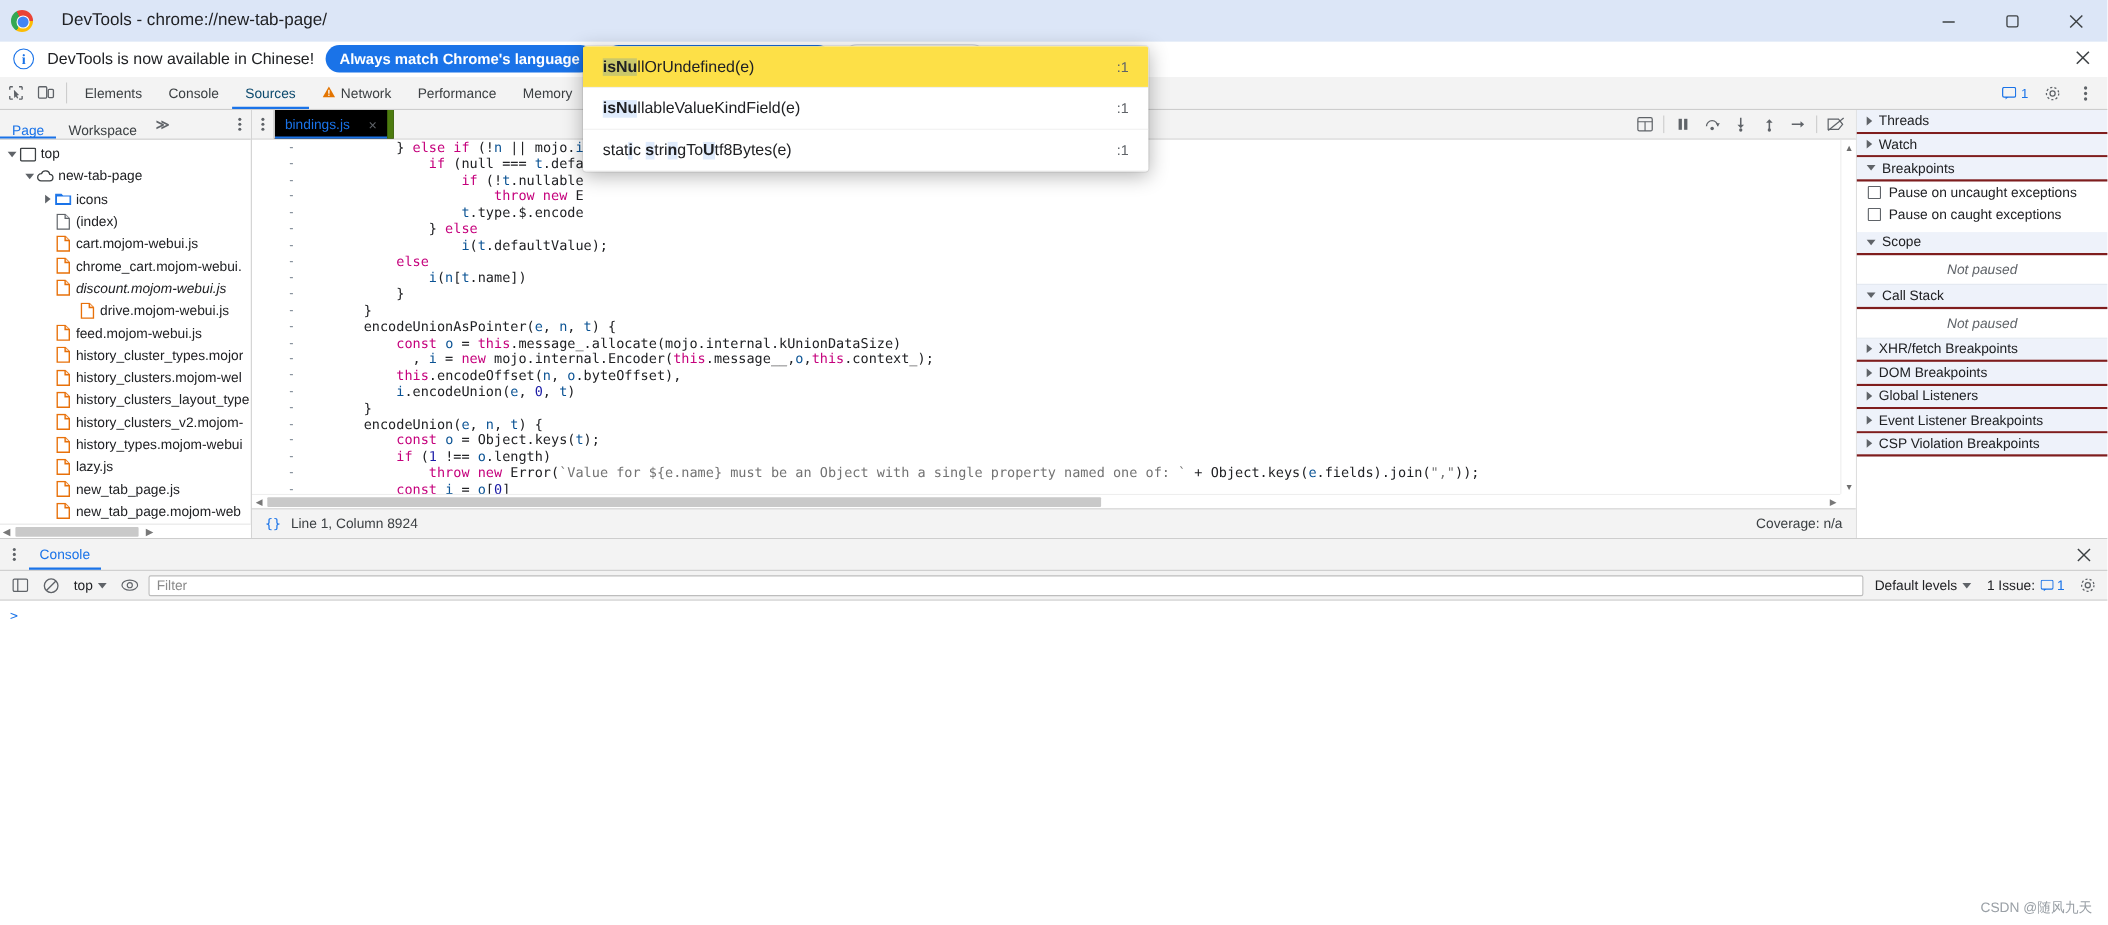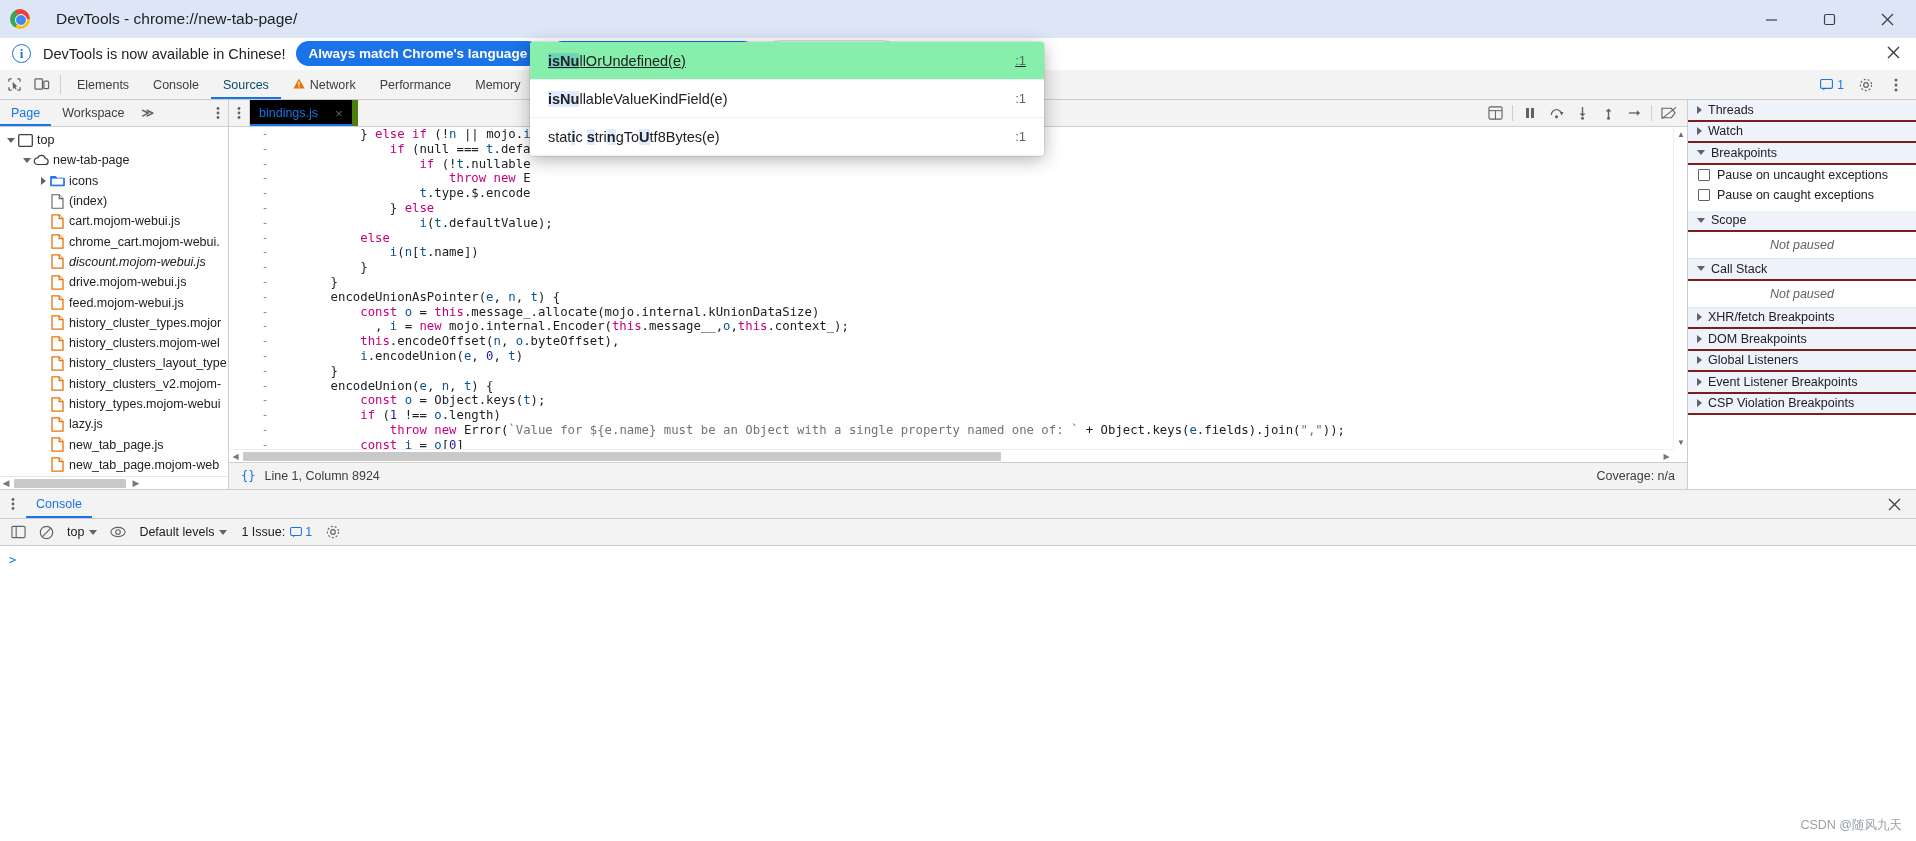--- a/index.html
+++ b/index.html
@@ -81,21 +81,21 @@
     margin-left: auto; display: flex; align-items: center; padding-right: 6px; gap: 2px;
   }
   .msg-badge { display: flex; align-items: center; gap: 4px; color: #1a73e8; font-size: 12px; padding: 0 6px; }
 
   
   .dt-body { display: flex; height: 389px; }
 
   
   .navigator { width: 229px; border-right: 1px solid #cdcdcd; display: flex; flex-direction: column; background: #fff; }
   .nav-tabbar { height: 27px; background: #f3f3f3; border-bottom: 1px solid #cdcdcd; display: flex; align-items: stretch; position: relative; }
-  .nav-tab { padding: 0 11px; display: flex; align-items: center; font-size: 12.5px; color: #3c4043; }
+  .nav-tab { padding: 0 11px; display: flex; align-items: flex-end; font-size: 12.5px; color: #3c4043; }
   .nav-tab.active { color: #1a73e8; box-shadow: inset 0 -2px 0 #1a73e8; }
   .nav-more { display: flex; align-items: center; padding: 0 6px; color: #5f6368; font-weight: bold; }
   .nav-kebab { margin-left: auto; display: flex; align-items: center; padding: 0 8px; color: #5f6368; }
   .tree { flex: 1; overflow: hidden; position: relative; padding-top: 3px; font-size: 12.5px; }
   .tree-row { height: 20.3px; display: flex; align-items: center; white-space: nowrap; }
   .tw { width: 12px; display: flex; align-items: center; justify-content: center; color: #5f6368; flex: 0 0 auto; }
   .tri-d { width: 0; height: 0; border-left: 4.5px solid transparent; border-right: 4.5px solid transparent; border-top: 5px solid #5f6368; }
   .tri-r { width: 0; height: 0; border-top: 4.5px solid transparent; border-bottom: 4.5px solid transparent; border-left: 5px solid #5f6368; }
   .tree-icon { width: 16px; margin-right: 4px; flex: 0 0 auto; display: flex; align-items: center; justify-content: center; }
   .tree-label { color: #202124; overflow: hidden; }
@@ -185,21 +185,21 @@
     height: 50px; display: flex; align-items: center; padding-left: 18px;
     font-size: 16.5px; border-bottom: 1px solid #eaeaea;
   }
   .palette-query .goto { color: #1a73e8; margin-right: 7px; }
   .palette-query .q { color: #202124; }
   .p-item {
     height: 38px; display: flex; align-items: center; padding: 0 18px;
     font-size: 14.5px; color: #202124; border-bottom: 1px solid #f0f0f0;
     justify-content: space-between;
   }
-  .p-item.selected { background: #86efac; text-decoration: underline; }
+  .p-item.selected { background: #fde047; }
   .p-item .ln { color: #5f6368; font-size: 13px; }
   .p-item b { font-weight: bold; background: rgba(26,115,232,.14); }
   .p-item.selected b { background: rgba(26,115,232,.22); }
 
   
   .watermark {
     position: absolute; right: 14px; bottom: 7px; font-size: 12.5px; color: #9aa0a6;
   }
 </style>
 </head>
@@ -396,21 +396,21 @@
           <div class="tree-row" style="padding-left: 37px; font-style: italic;">
             <span class="tw"></span>
             <span class="tree-icon">
               <svg width="13" height="15" viewBox="0 0 13 15">
                 <path d="M1 0.8h7.2L12 4.6V14.2H1z" fill="#fff" stroke="#e8710a" stroke-width="1.3"></path>
                 <path d="M8.2 0.8v3.8H12" fill="#fde3cf" stroke="#e8710a" stroke-width="1.3"></path>
               </svg>
             </span>
             <span class="tree-label">discount.mojom-webui.js</span>
           </div>
-          <div class="tree-row" style="padding-left: 37px;">
+          <div class="tree-row" style="padding-left: 37px; margin-left: 22px;">
             <span class="tw"></span>
             <span class="tree-icon">
               <svg width="13" height="15" viewBox="0 0 13 15">
                 <path d="M1 0.8h7.2L12 4.6V14.2H1z" fill="#fff" stroke="#e8710a" stroke-width="1.3"></path>
                 <path d="M8.2 0.8v3.8H12" fill="#fde3cf" stroke="#e8710a" stroke-width="1.3"></path>
               </svg>
             </span>
             <span class="tree-label">drive.mojom-webui.js</span>
           </div>
           <div class="tree-row" style="padding-left: 37px;">
@@ -689,20 +689,21 @@
       <div class="ctx-select">
         <span>top</span>
         <span class="tri-d"></span>
       </div>
       <div class="ctb-icon">
         <svg width="16" height="14" viewBox="0 0 18 14">
             <ellipse cx="9" cy="7" rx="8" ry="5.2" fill="none" stroke="currentColor" stroke-width="1.2"></ellipse>
             <circle cx="9" cy="7" r="2.6" fill="none" stroke="currentColor" stroke-width="1.2"></circle>
           </svg>
       </div>
+      <input class="filter-input" value="" placeholder="Filter" style="">
       <div class="levels">
         <span>Default levels</span>
         <span class="tri-d"></span>
       </div>
       <div class="issues">
         <span>1 Issue:</span>
         <span class="issue-chip">
           <svg width="12" height="11" viewBox="0 0 14 13">
               <rect x="0.6" y="0.6" width="12.8" height="9.5" rx="1.4" fill="none" stroke="#1a73e8" stroke-width="1.2"></rect>
               <path d="M3.5 10v2.4L6.2 10z" fill="#1a73e8"></path>

